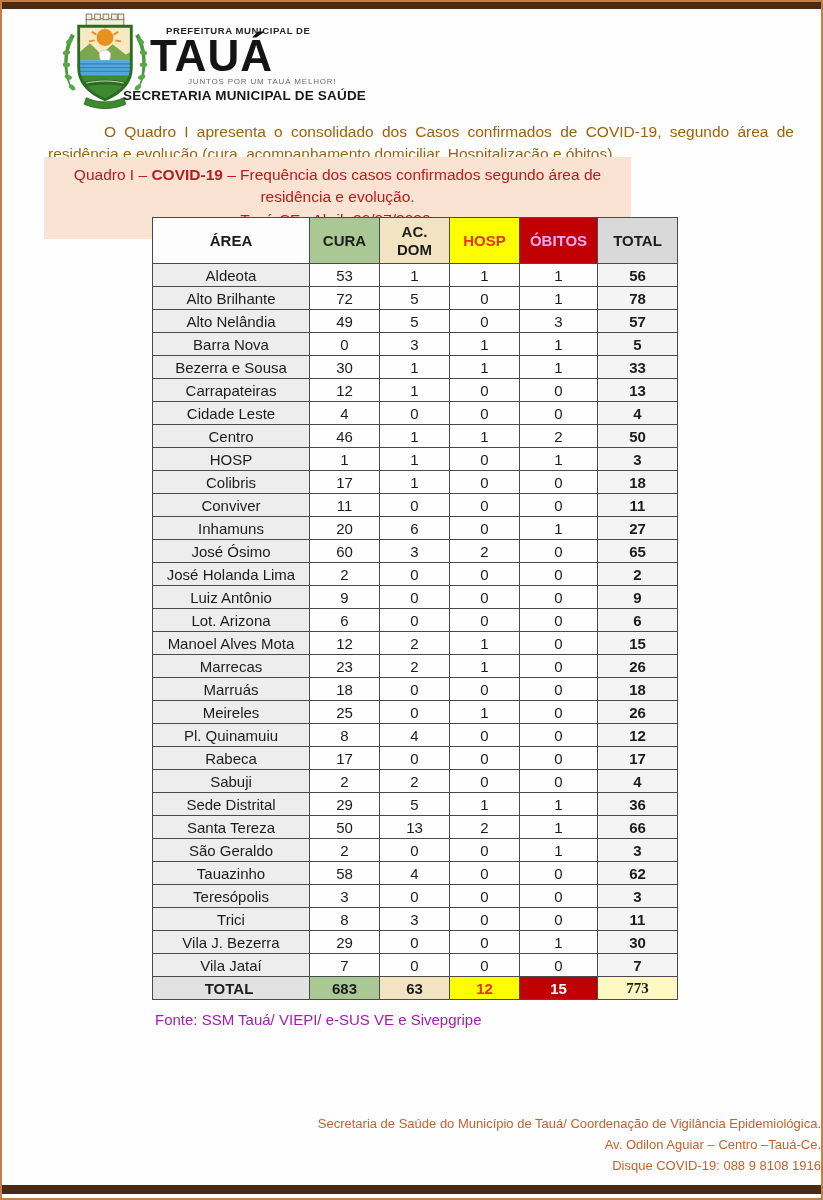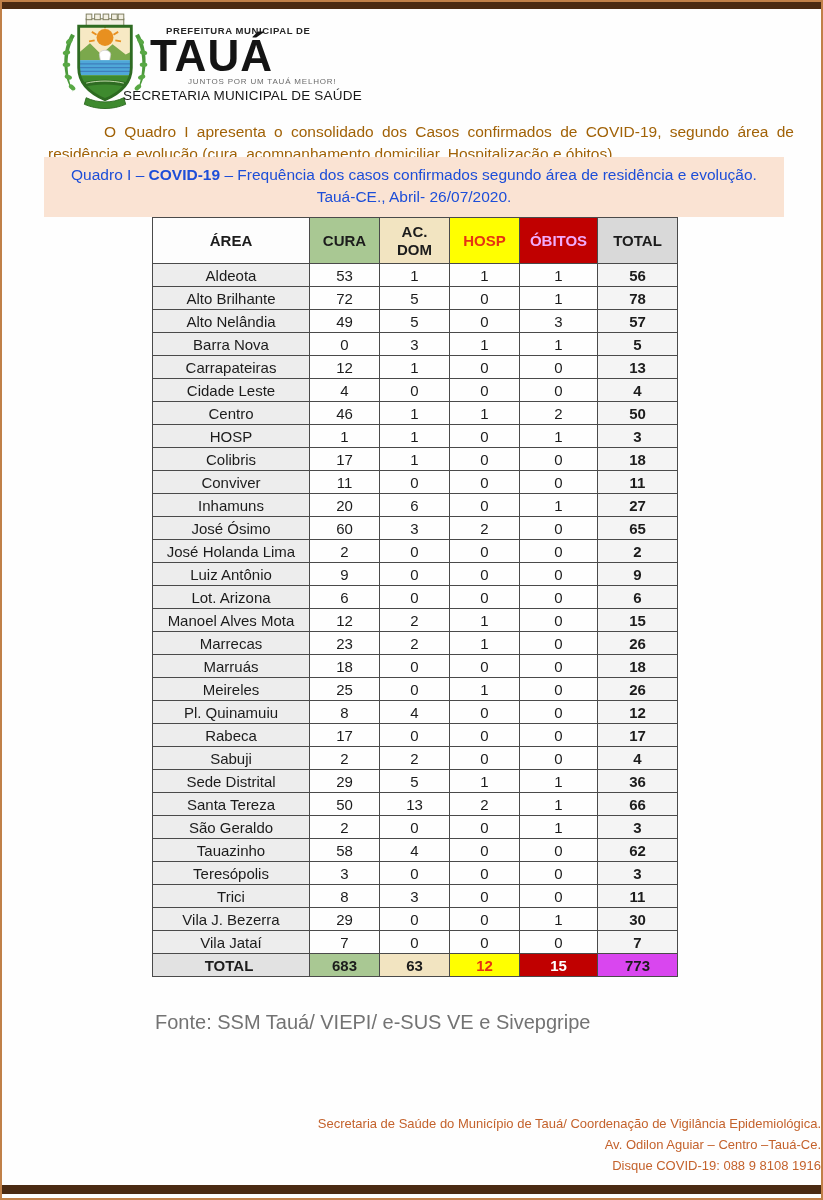--- a/index.html
+++ b/index.html
@@ -16,31 +16,31 @@
   }
   .topbar{position:absolute;top:0;left:0;right:0;height:7px;background:var(--bar-brown,#4a2a12);}
   .bottombar{position:absolute;left:0;right:0;bottom:4px;height:9px;background:var(--bar-brown,#4a2a12);}
 
   
   .crest{position:absolute;left:56px;top:11px;width:94px;height:98px;}
   .brand{position:absolute;left:148px;top:23px;width:260px;}
   .brand-small{font-size:9.5px;font-weight:bold;letter-spacing:.6px;color:#262626;padding-left:16px;}
   .brand-name{font-size:44px;font-weight:800;letter-spacing:1px;line-height:.92;color:#141414;}
   .brand-tagline{font-size:8px;font-weight:normal;letter-spacing:.8px;color:#6b6b6b;margin-left:38px;margin-top:1px;}
-  .department{position:absolute;left:121px;top:86px;font-size:13.5px;font-weight:400;letter-spacing:.2px;color:#181818;text-align:right;}
+  .department{position:absolute;left:121px;top:86px;font-size:13.5px;font-weight:700;letter-spacing:.2px;color:#181818;text-align:right;}
 
   .intro{
     position:absolute;left:46px;top:103px;width:746px;
     font-size:15.5px;line-height:1.45;text-align:justify;text-indent:56px;color:#a16207;
   }
   .quadro{
-    position:absolute;left:42px;top:155px;width:740px;box-sizing:border-box;
+    position:absolute;left:42px;top:155px;width:587px;box-sizing:border-box;
     background:var(--peach,#fae3d3);
     padding:7px 14px 8px 14px;
-    text-align:center;font-size:15.5px;line-height:1.45;color:#1d4ed8;
+    text-align:center;font-size:15.5px;line-height:1.45;color:#b91c1c;
   }
   .quadro b{font-weight:bold;}
 
   
   table.covid{
     position:absolute;left:150px;top:215px;
     border-collapse:collapse;table-layout:fixed;
     font-size:15px;
   }
   table.covid th,table.covid td{
@@ -59,23 +59,23 @@
   th.h-hosp{background:var(--yellow,#ffff00);color:var(--red-text,#e63312);}
   th.h-obitos{background:var(--dark-red,#c00000);color:#f0abfc;}
   th.h-total{background:var(--head-gray,#d9d9d9);}
   td.totcol{font-weight:bold;background:#f4f4f4;}
   tr.totalrow td{height:27px;font-weight:bold;}
   tr.totalrow td.t-label{background:#e2e2e2;text-align:center;padding-left:0;}
   tr.totalrow td.t-cura{background:var(--green,#a9c893);}
   tr.totalrow td.t-acdom{background:var(--tan,#f2e4c1);}
   tr.totalrow td.t-hosp{background:var(--yellow,#ffff00);color:var(--red-text,#e63312);}
   tr.totalrow td.t-obitos{background:var(--dark-red,#c00000);color:#fff;}
-  tr.totalrow td.t-total{background:#d946ef;}
-
-  .fonte{position:absolute;left:153px;top:1009px;font-size:20px;color:#737373;}
+  tr.totalrow td.t-total{background:#fef9c3;font-family:Liberation Serif, serif;}
+
+  .fonte{position:absolute;left:153px;top:1009px;font-size:15px;color:#a21caf;}
 
   .footer{
     position:absolute;left:0;right:0;top:1112px;
     text-align:right;font-size:13px;line-height:1.6;
     color:var(--footer-orange,#c4622c);
   }
 </style>
 </head>
 <body>
 
@@ -199,20 +199,28 @@
         </tr>
         <tr>
           <td class="area">Barra Nova</td>
           <td>0</td>
           <td>3</td>
           <td>1</td>
           <td>1</td>
           <td class="totcol">5</td>
         </tr>
         <tr>
+          <td class="area">Bezerra e Sousa</td>
+          <td>30</td>
+          <td>1</td>
+          <td>1</td>
+          <td>1</td>
+          <td class="totcol">33</td>
+        </tr>
+        <tr>
           <td class="area">Carrapateiras</td>
           <td>12</td>
           <td>1</td>
           <td>0</td>
           <td>0</td>
           <td class="totcol">13</td>
         </tr>
         <tr>
           <td class="area">Cidade Leste</td>
           <td>4</td>

